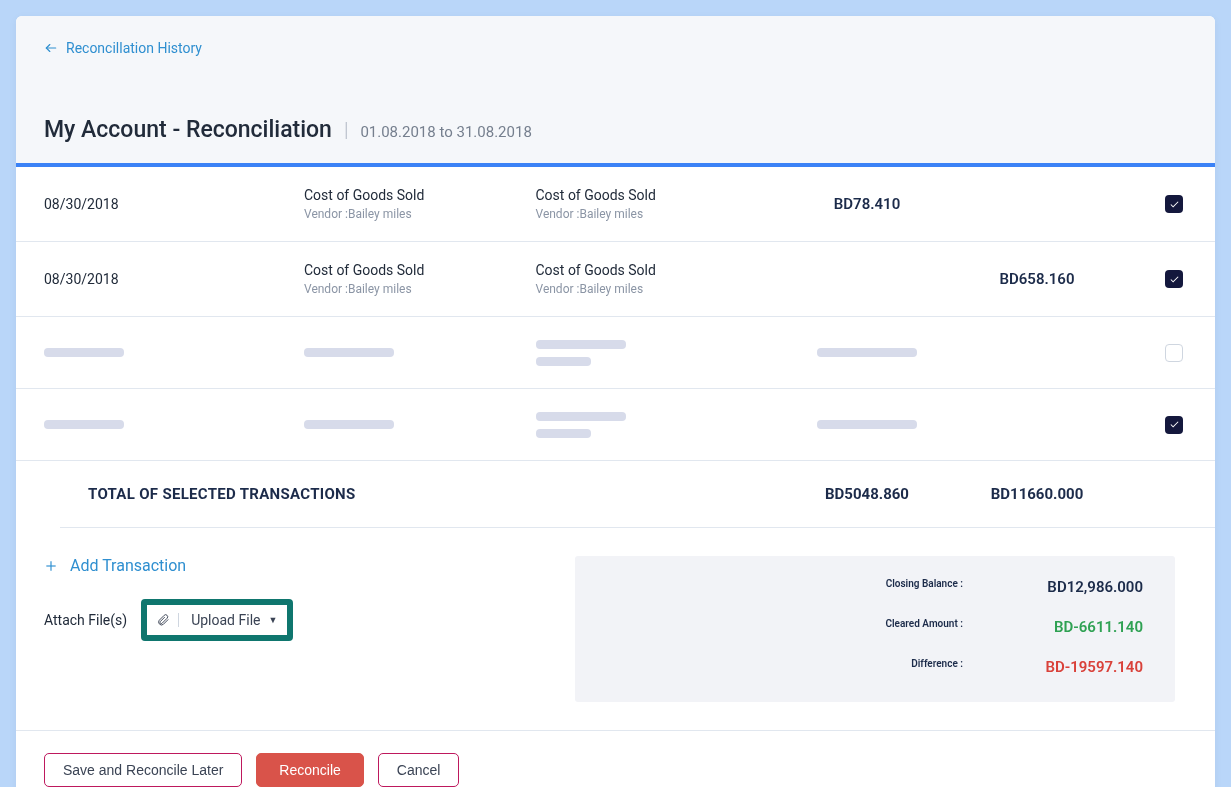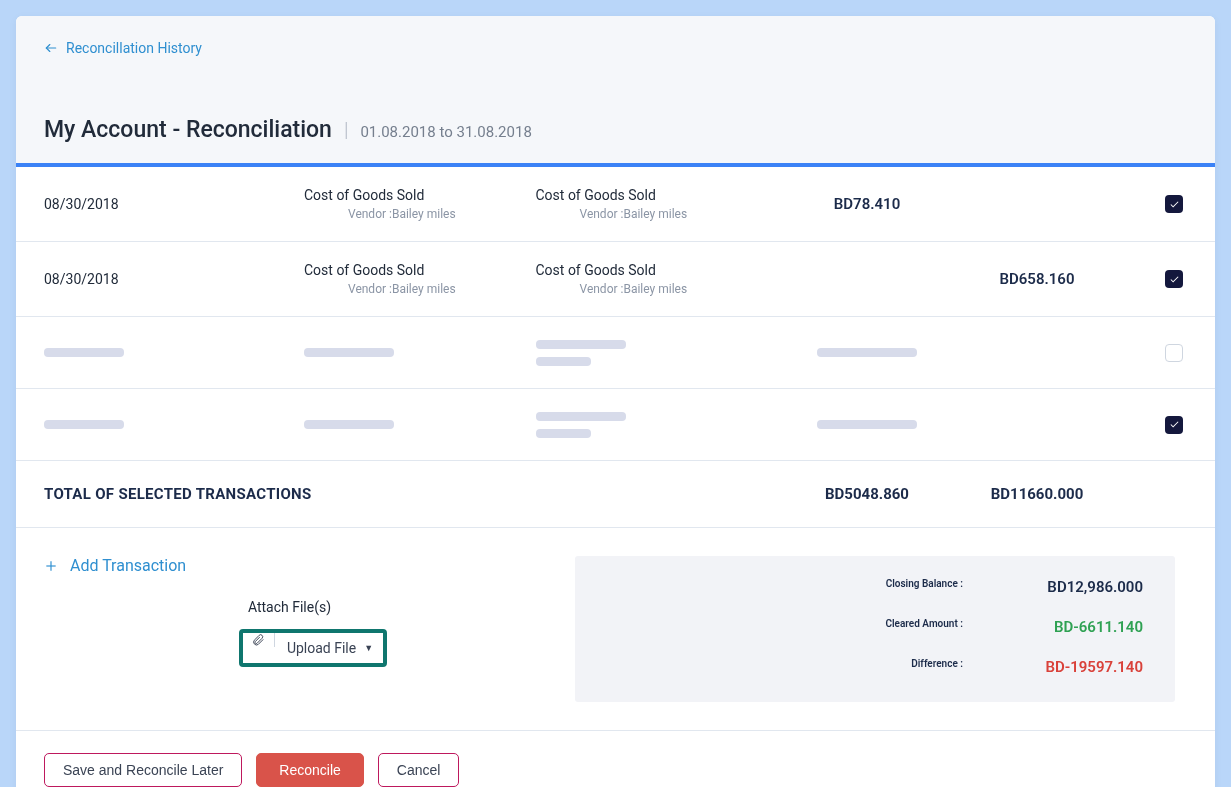--- a/index.html
+++ b/index.html
@@ -54,21 +54,21 @@
   .row {
     display: grid;
     grid-template-columns: 260px 1fr 1fr 200px 140px 80px;
     align-items: center;
     padding: 20px 28px;
     border-bottom: 1px solid #e1e7ef;
     min-height: 72px;
   }
   .row-date { font-size: 14px; color: #212b3a; }
   .acct-cell .acct-name { font-size: 14px; color: #212b3a; margin-bottom: 4px; }
-  .acct-cell .acct-sub  { font-size: 12px; color: #8b95a5; margin-left: 44px; }
+  .acct-cell .acct-sub  { font-size: 12px; color: #8b95a5; }
   .amt-cell {
     text-align: center;
     font-size: 15px;
     font-weight: 600;
     color: #1c2b4a;
   }
   .chk-cell {
     display: flex;
     justify-content: flex-end;
     padding-right: 4px;
@@ -93,20 +93,21 @@
   .skel-short { width: 55px; margin-top:8px;}
   .skel-med   { width: 90px; }
   .skel-long  { width: 80px; }
   .skel-amt   { width: 100px; margin: 0 auto; }
   .total-row {
     display: grid;
     grid-template-columns: 1fr 200px 140px 80px;
     align-items: center;
     padding: 24px 28px;
     border-bottom: 1px solid #e1e7ef;
+    margin-left: 44px;
   }
   .total-label {
     font-size: 15px;
     font-weight: 700;
     color: #1c2b4a;
     letter-spacing: 0.3px;
   }
   .total-val {
     text-align: center;
     font-size: 15px;
@@ -127,33 +128,31 @@
     color: #2f8fd0;
     font-size: 16px;
     cursor: pointer;
     margin-bottom: 24px;
   }
   .add-trans svg { width: 14px; height: 14px; stroke: #2f8fd0; stroke-width: 2; }
   .attach-row {
     display: flex;
     align-items: center;
     gap: 14px;
-    flex-direction: column;
   }
   .attach-label { font-size: 14px; color: #212b3a; }
   .upload-btn {
     display: inline-flex;
-    align-items: flex-start;
-    border: 4px solid #0f766e;
+    align-items: center;
+    border: 6px solid #0f766e;
     border-radius: 4px;
     overflow: hidden;
     cursor: pointer;
     font-size: 14px;
     color: #3a4354;
-    margin-left: 47px;
   }
   .upload-btn .clip {
     display:flex; align-items:center; justify-content:center;
     width: 32px; border-right: 1px solid #cfd6e0;
   }
   .upload-btn .clip svg { width:14px; height:14px; stroke:#3a4354; fill:none; stroke-width:1.6;}
   .upload-btn .lbl { padding: 7px 10px 7px 12px; display:flex; align-items:center; gap:8px;}
   .upload-btn .caret { font-size: 9px; color:#3a4354; }
   .summary {
     background: #f2f3f7;

